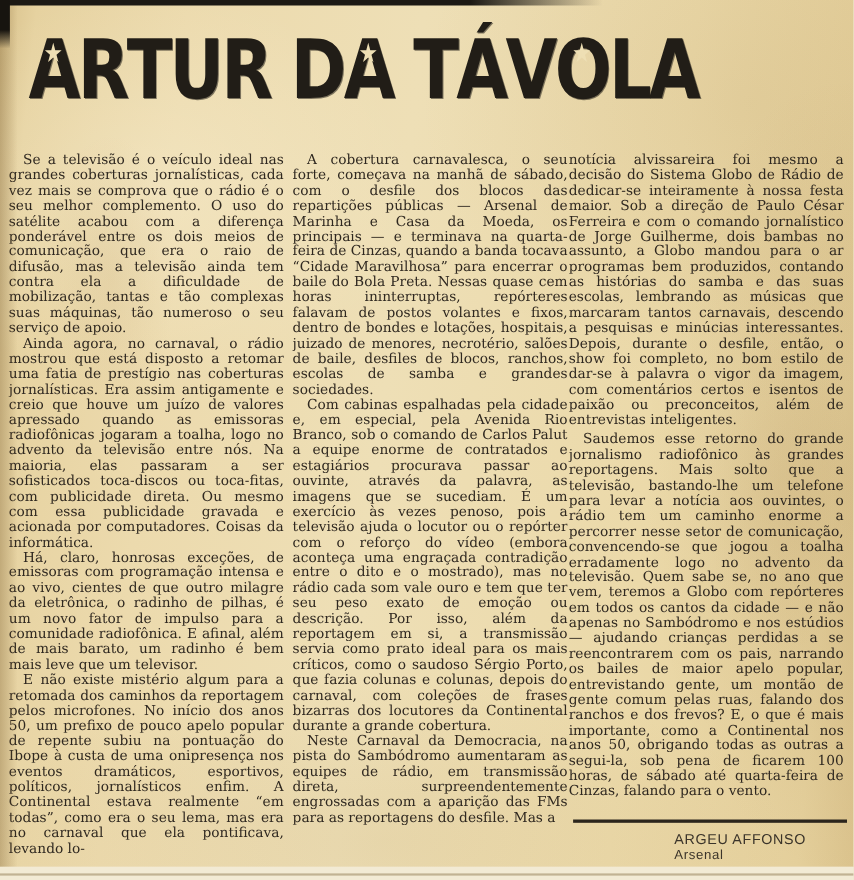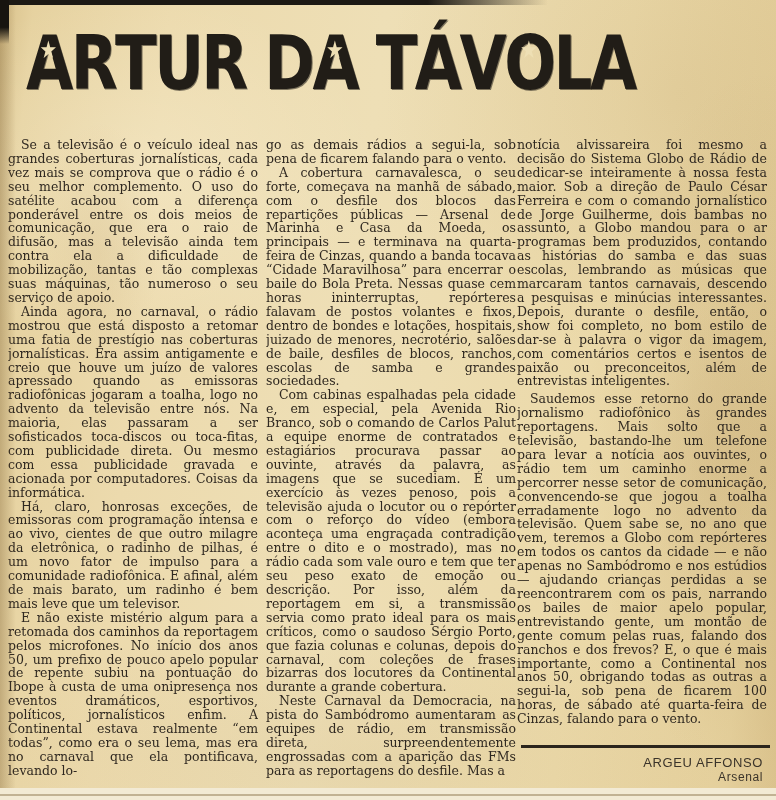--- a/index.html
+++ b/index.html
@@ -74,21 +74,21 @@
   .col2 { left:266px; max-height:650px; overflow:hidden; }
   .col3 { left:517px; }
   .col3 .coltext { max-height:601px; overflow:hidden; }
   .col1 p + p, .col2 p + p { margin-top:0; }
   .col3 p + p { margin-top:4px; }
   
   .byline-block { position:absolute; left:521px; top:745px; width:250px; }
   .byline-rule { border:none; border-top:3px solid #2b251c; margin:0 0 7px 0; width:249px; }
   .byline-name, .byline-role {
     font-family:"Liberation Sans","DejaVu Sans",sans-serif;
-    color:#3b342a; text-align:right;
+    color:#3b342a; text-align:left;
     width:150px; margin-left:auto; margin-right:8px;
     letter-spacing:0.6px;
   }
   .byline-name { font-size:13px; line-height:15px; }
   .byline-role { font-size:12px; line-height:14px; }
   
   .stain1 { position:absolute; left:40px; top:120px; width:120px; height:260px;
     background:radial-gradient(ellipse, rgba(160,120,60,0.10), transparent 70%); }
   .stain2 { position:absolute; left:640px; top:300px; width:140px; height:300px;
     background:radial-gradient(ellipse, rgba(150,110,55,0.08), transparent 70%); }
@@ -103,21 +103,20 @@
   <div class="masthead"><span class="letter">A<span class="star">★</span></span><span class="letter">R</span><span class="letter">T</span><span class="letter">U</span><span class="letter">R</span>&nbsp;<span class="letter">D</span><span class="letter">A<span class="star">★</span></span>&nbsp;<span class="letter">T</span><span class="letter">Á</span><span class="letter">V</span><span class="letter">O<span class="star">★</span></span><span class="letter">L</span><span class="letter">A</span></div>
 
 
   <div class="col col1">
       <p class="indent">Se a televisão é o veículo ideal nas grandes coberturas jornalísticas, cada vez mais se comprova que o rádio é o seu melhor complemento. O uso do satélite acabou com a diferença ponderável entre os dois meios de comunicação, que era o raio de difusão, mas a televisão ainda tem contra ela a dificuldade de mobilização, tantas e tão complexas suas máquinas, tão numeroso o seu serviço de apoio.</p>
       <p class="indent">Ainda agora, no carnaval, o rádio mostrou que está disposto a retomar uma fatia de prestígio nas coberturas jornalísticas. Era assim antigamente e creio que houve um juízo de valores apressado quando as emissoras radiofônicas jogaram a toalha, logo no advento da televisão entre nós. Na maioria, elas passaram a ser sofisticados toca-discos ou toca-fitas, com publicidade direta. Ou mesmo com essa publicidade gravada e acionada por computadores. Coisas da informática.</p>
       <p class="indent">Há, claro, honrosas exceções, de emissoras com programação intensa e ao vivo, cientes de que outro milagre da eletrônica, o radinho de pilhas, é um novo fator de impulso para a comunidade radiofônica. E afinal, além de mais barato, um radinho é bem mais leve que um televisor.</p>
       <p class="indent">E não existe mistério algum para a retomada dos caminhos da reportagem pelos microfones. No início dos anos 50, um prefixo de pouco apelo popular de repente subiu na pontuação do Ibope à custa de uma onipresença nos eventos dramáticos, esportivos, políticos, jornalísticos enfim. A Continental estava realmente “em todas”, como era o seu lema, mas era no carnaval que ela pontificava, levando lo-</p>
     </div>
   <div class="col col2">
-      <p class="cont">go as demais rádios a segui-la, sob pena de ficarem falando para o vento.</p>
       <p class="indent">A cobertura carnavalesca, o seu forte, começava na manhã de sábado, com o desfile dos blocos das repartições públicas — Arsenal de Marinha e Casa da Moeda, os principais — e terminava na quarta-feira de Cinzas, quando a banda tocava “Cidade Maravilhosa” para encerrar o baile do Bola Preta. Nessas quase cem horas ininterruptas, repórteres falavam de postos volantes e fixos, dentro de bondes e lotações, hospitais, juizado de menores, necrotério, salões de baile, desfiles de blocos, ranchos, escolas de samba e grandes sociedades.</p>
       <p class="indent">Com cabinas espalhadas pela cidade e, em especial, pela Avenida Rio Branco, sob o comando de Carlos Palut a equipe enorme de contratados e estagiários procurava passar ao ouvinte, através da palavra, as imagens que se sucediam. É um exercício às vezes penoso, pois a televisão ajuda o locutor ou o repórter com o reforço do vídeo (embora aconteça uma engraçada contradição entre o dito e o mostrado), mas no rádio cada som vale ouro e tem que ter seu peso exato de emoção ou descrição. Por isso, além da reportagem em si, a transmissão servia como prato ideal para os mais críticos, como o saudoso Sérgio Porto, que fazia colunas e colunas, depois do carnaval, com coleções de frases bizarras dos locutores da Continental durante a grande cobertura.</p>
       <p class="indent">Neste Carnaval da Democracia, na pista do Sambódromo aumentaram as equipes de rádio, em transmissão direta, surpreendentemente engrossadas com a aparição das FMs para as reportagens do desfile. Mas a</p>
     </div>
   <div class="col col3">
     <div class="coltext">
         <p class="cont">notícia alvissareira foi mesmo a decisão do Sistema Globo de Rádio de dedicar-se inteiramente à nossa festa maior. Sob a direção de Paulo César Ferreira e com o comando jornalístico de Jorge Guilherme, dois bambas no assunto, a Globo mandou para o ar programas bem produzidos, contando as histórias do samba e das suas escolas, lembrando as músicas que marcaram tantos carnavais, descendo a pesquisas e minúcias interessantes. Depois, durante o desfile, então, o show foi completo, no bom estilo de dar-se à palavra o vigor da imagem, com comentários certos e isentos de paixão ou preconceitos, além de entrevistas inteligentes.</p>
         <p class="indent">Saudemos esse retorno do grande jornalismo radiofônico às grandes reportagens. Mais solto que a televisão, bastando-lhe um telefone para levar a notícia aos ouvintes, o rádio tem um caminho enorme a percorrer nesse setor de comunicação, convencendo-se que jogou a toalha erradamente logo no advento da televisão. Quem sabe se, no ano que vem, teremos a Globo com repórteres em todos os cantos da cidade — e não apenas no Sambódromo e nos estúdios — ajudando crianças perdidas a se reencontrarem com os pais, narrando os bailes de maior apelo popular, entrevistando gente, um montão de gente comum pelas ruas, falando dos ranchos e dos frevos? E, o que é mais importante, como a Continental nos anos 50, obrigando todas as outras a segui-la, sob pena de ficarem 100 horas, de sábado até quarta-feira de Cinzas, falando para o vento.</p>
       </div>
   </div>

